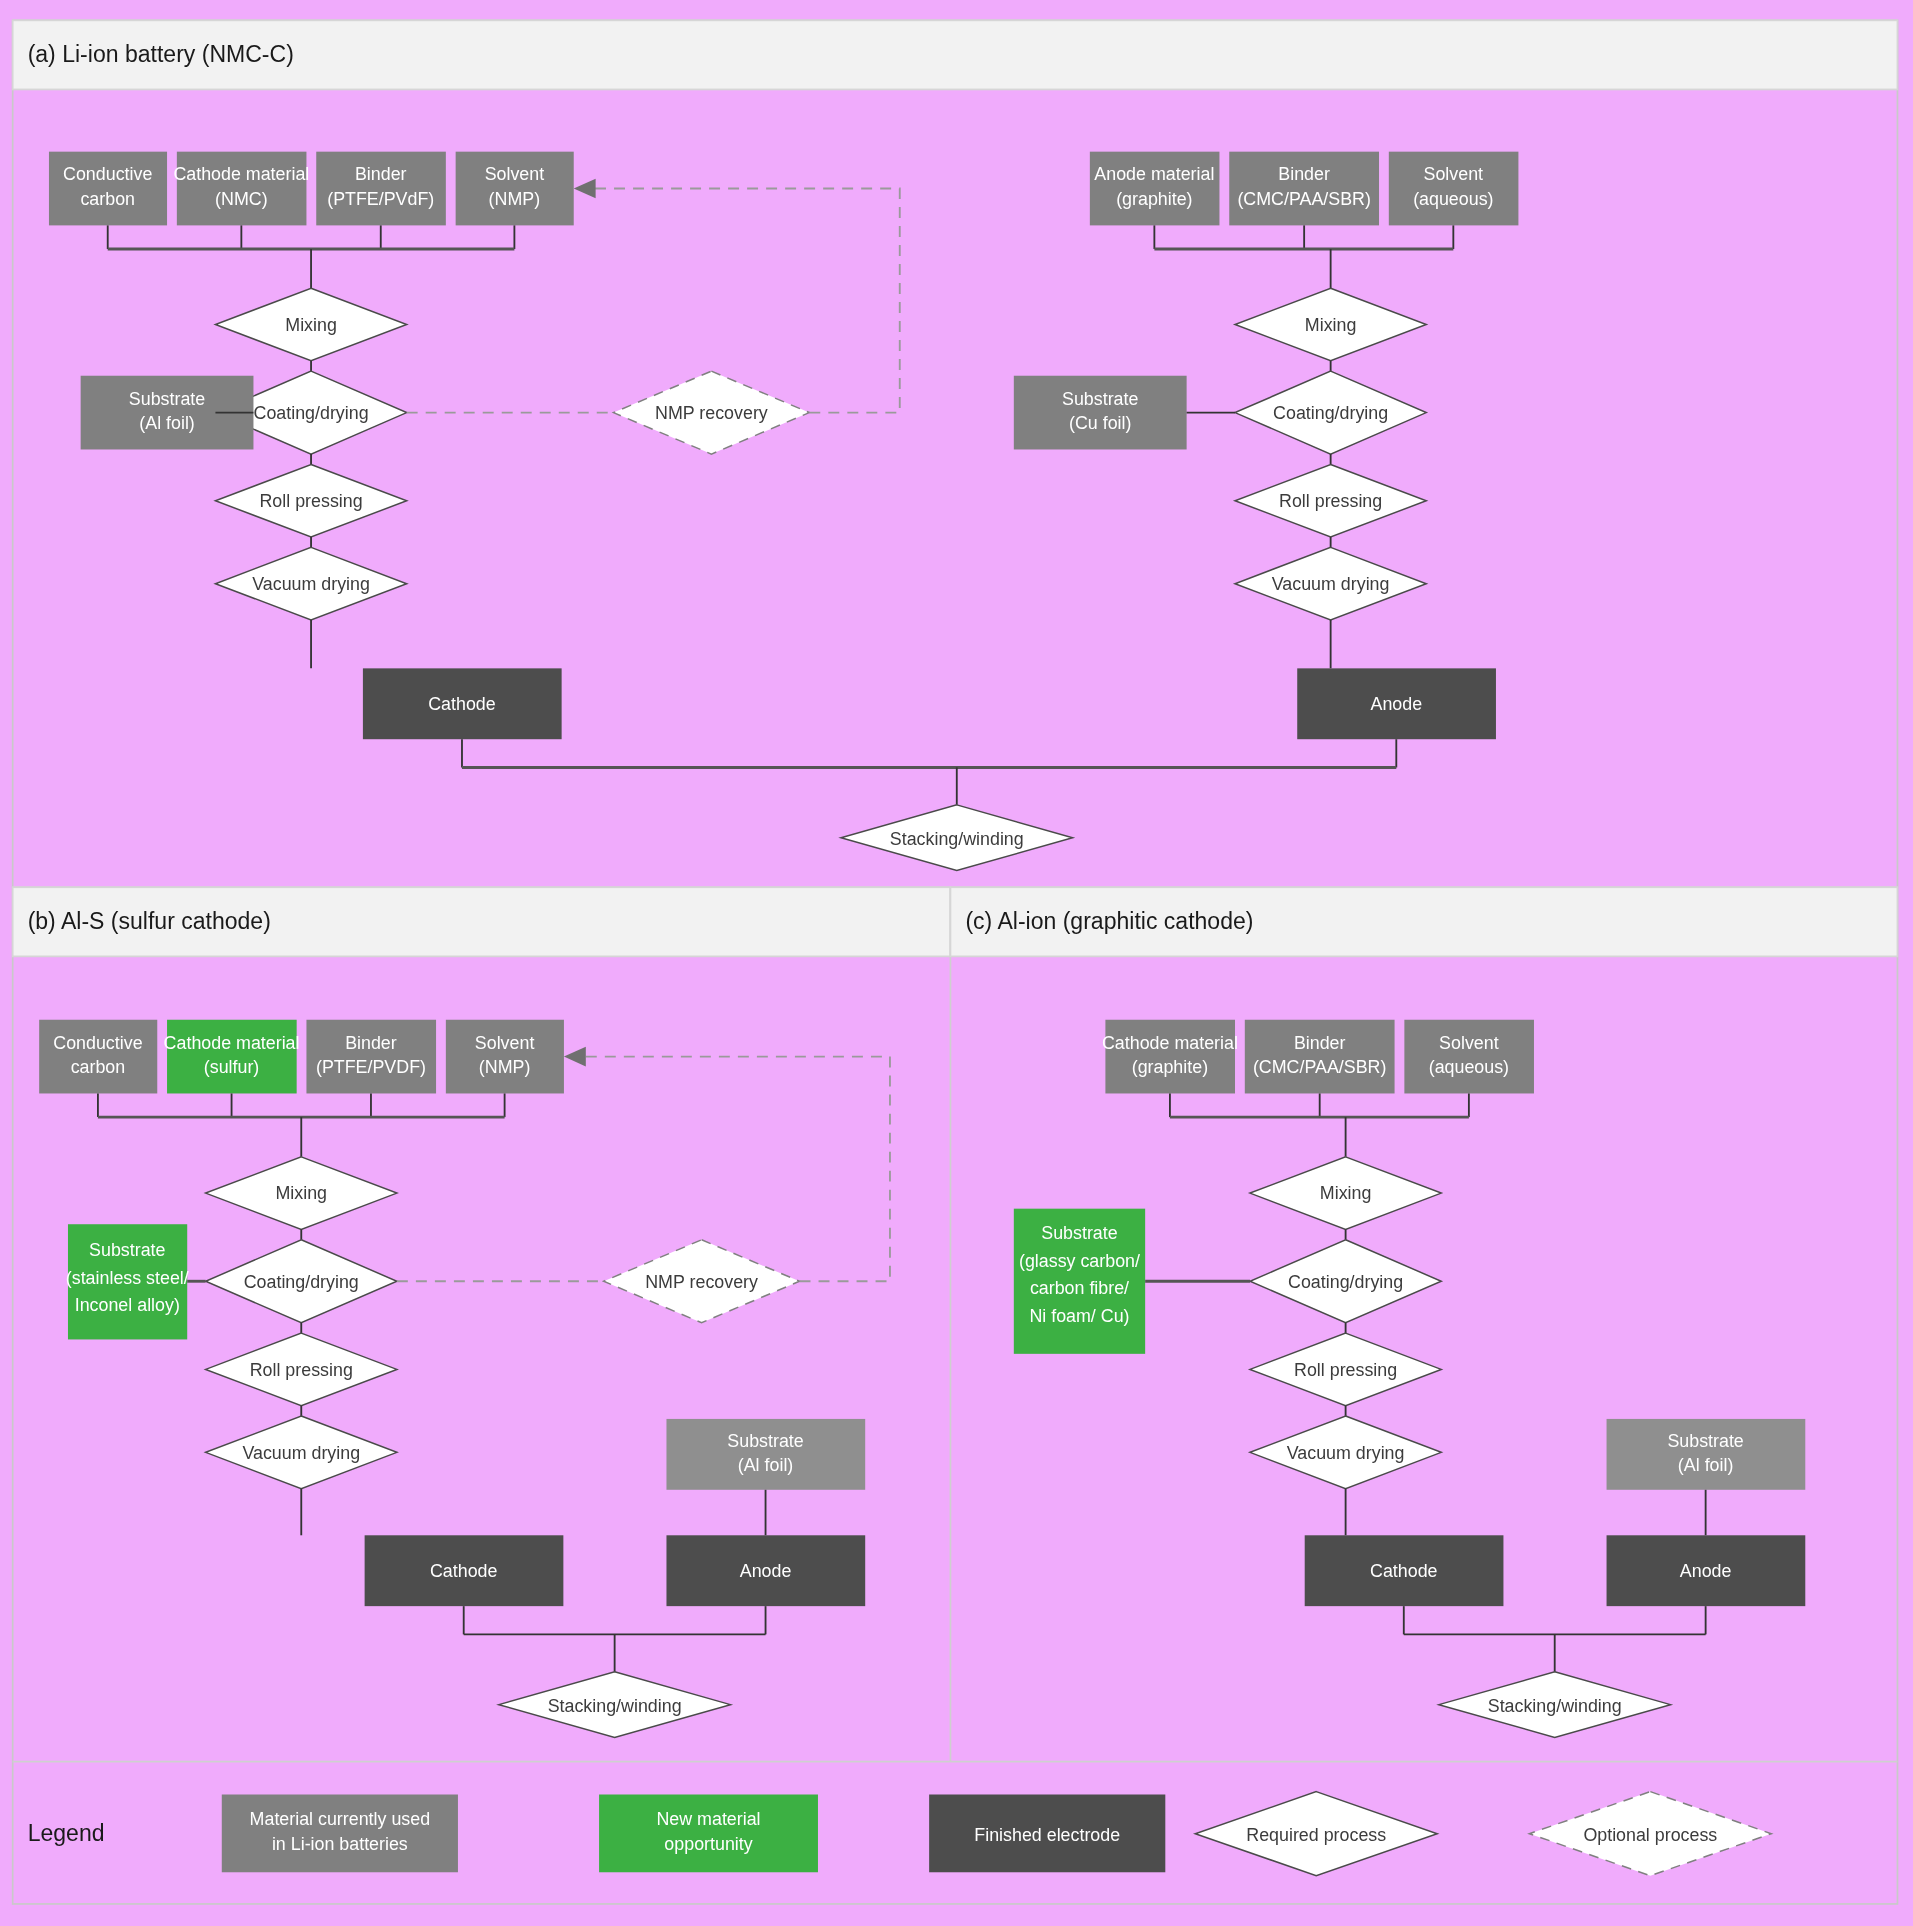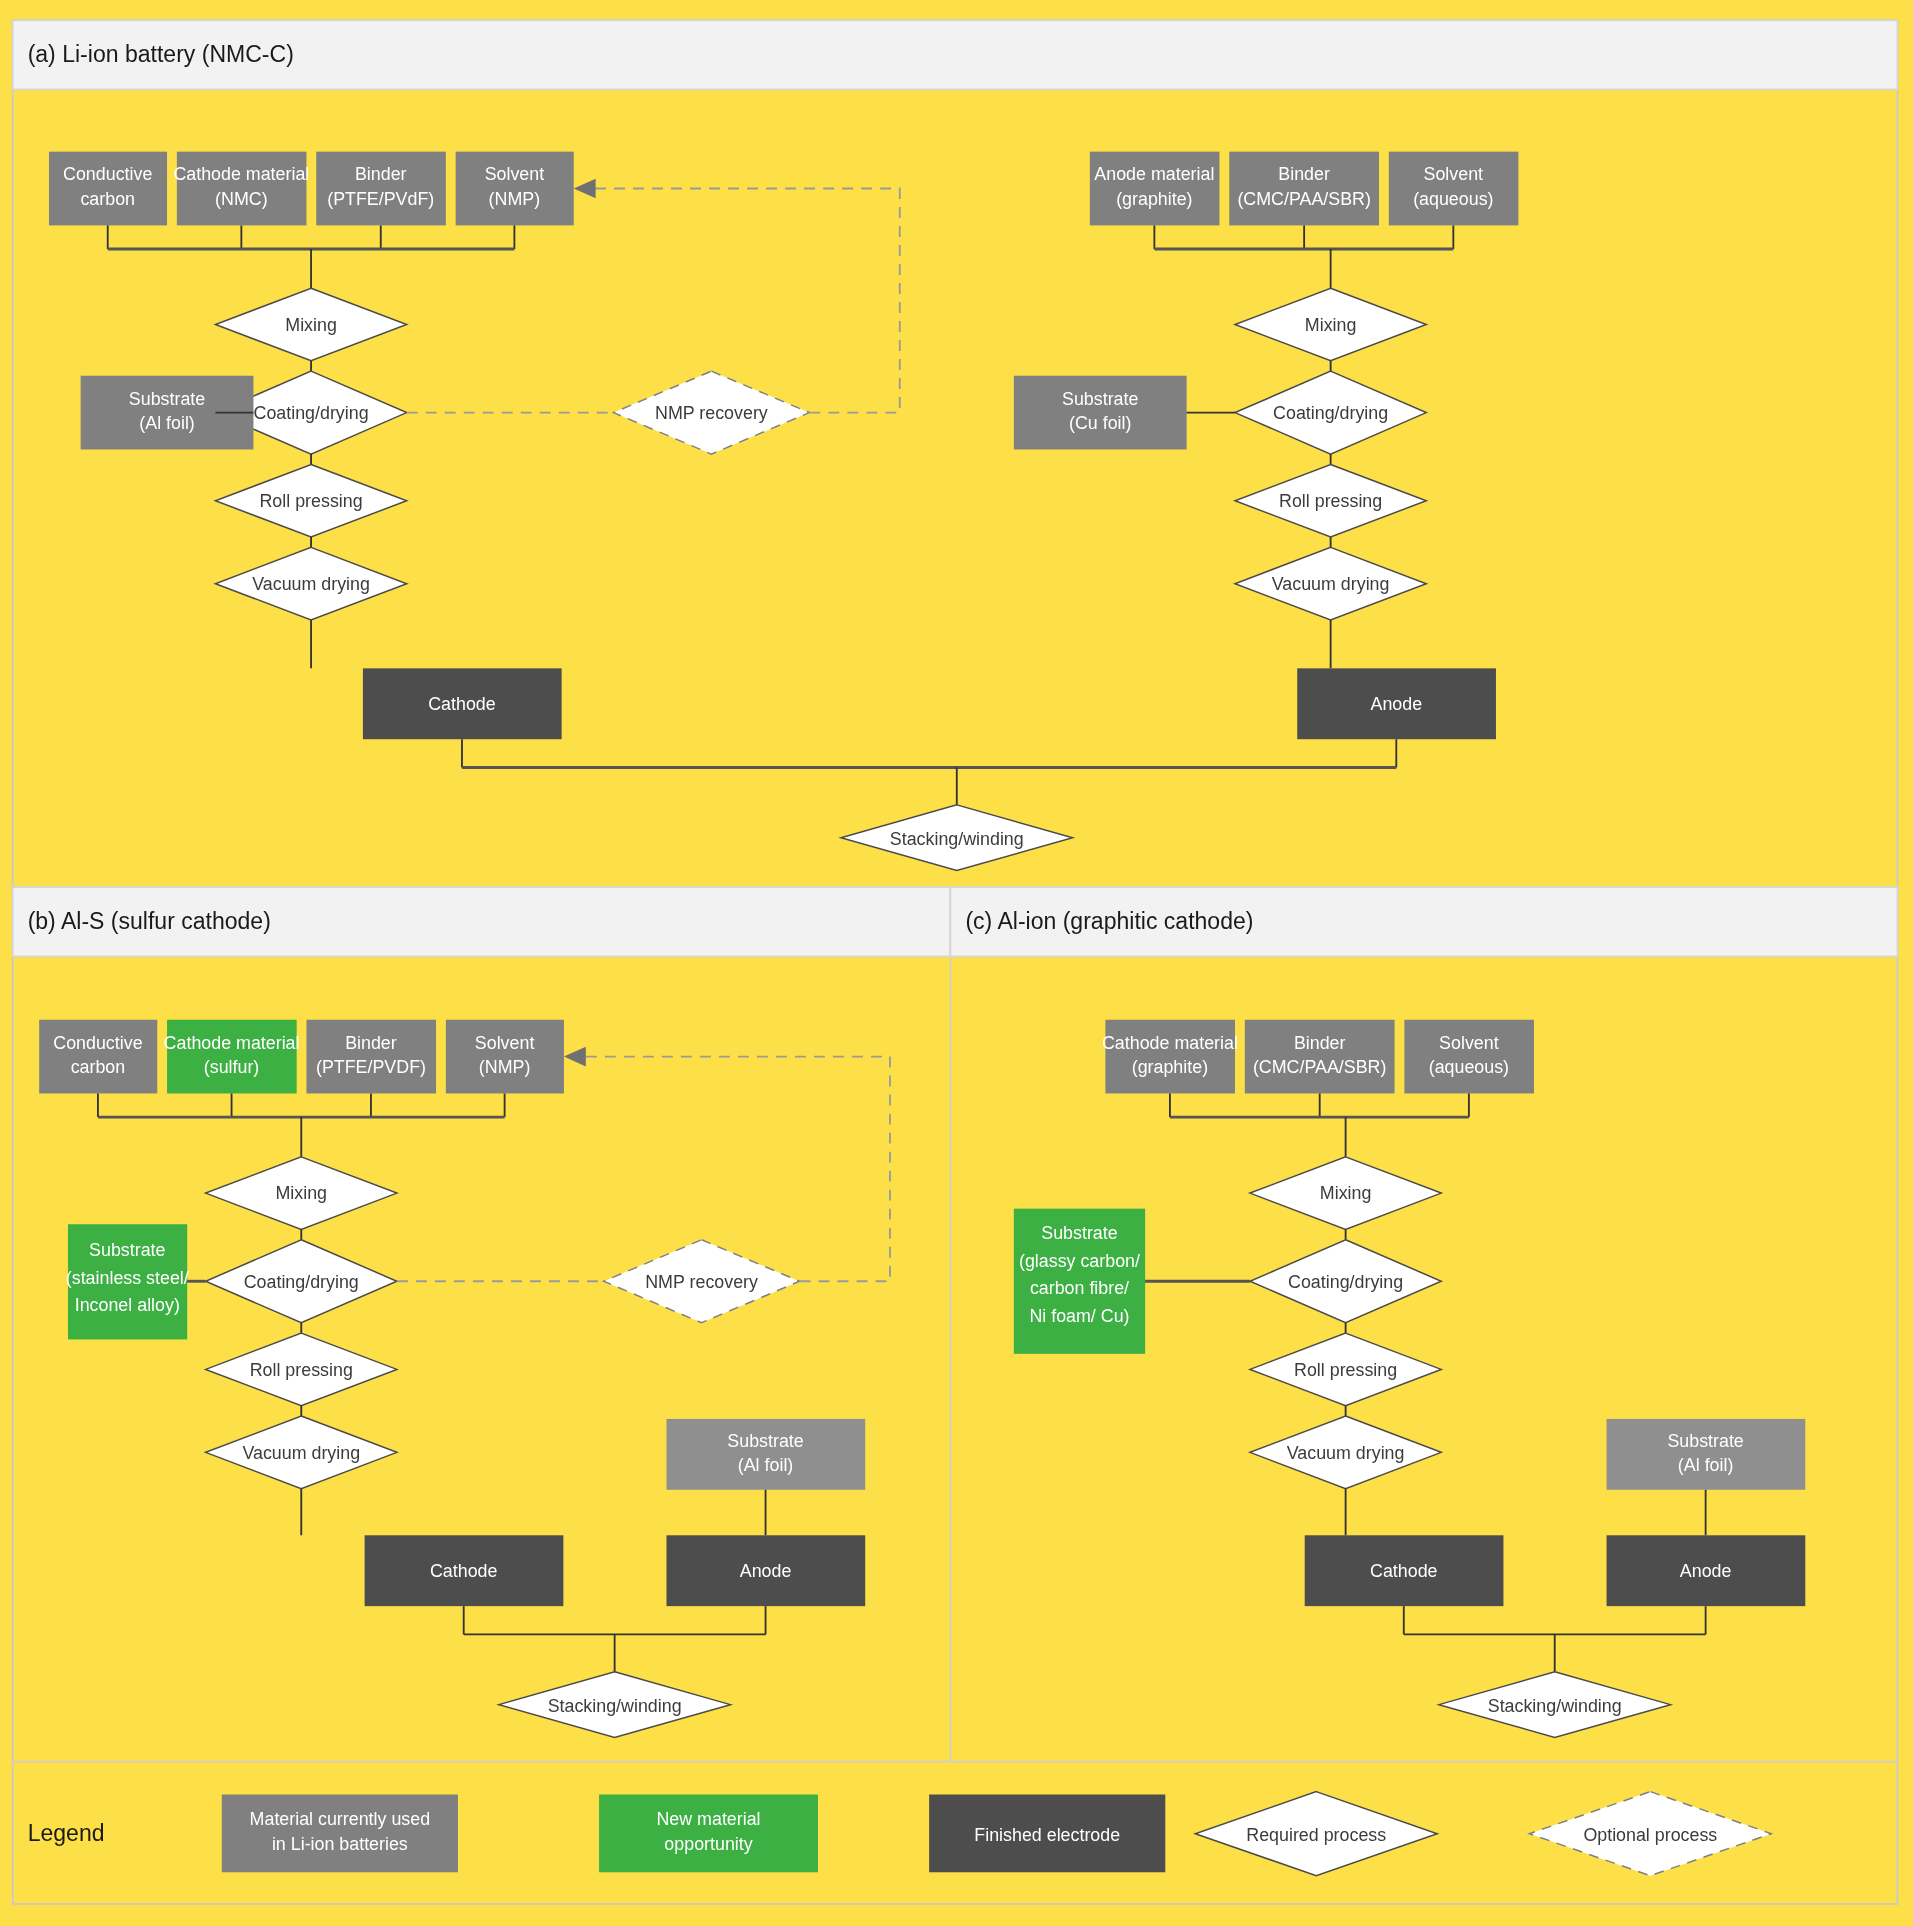--- a/index.html
+++ b/index.html
@@ -1,17 +1,17 @@
 <!DOCTYPE html>
 <html style="font-size:9.2px"><head>
 <meta charset="utf-8">
 <style>
   html,body{margin:0;padding:0;background:#ffffff;}
   body{font-family:"Liberation Sans", sans-serif;}
-  #root{position:relative;width:1913px;height:1926px;background:#fde047;}
+  #root{position:relative;width:1913px;height:1926px;background:#f0abfc;}
   svg{position:absolute;top:0;left:0;width:1913px;height:1926px;}
   .frame{fill:none;stroke:#c9c9c9;stroke-width:3;}
   .hdrband{fill:#f2f2f2;stroke:#d6d6d6;stroke-width:3;}
   .hdrtext{font-size:40px;fill:#1a1a1a;font-family:"Liberation Sans",sans-serif;}
   .legendlabel{font-size:40px;fill:#1a1a1a;font-family:"Liberation Sans",sans-serif;}
   .matbox{fill:#808080;}
   .matbox-light{fill:#8f8f8f;}
   .newbox{fill:#3cb043;}
   .elecbox{fill:#4d4d4d;}
   .boxtext{font-size:31px;fill:#ffffff;font-family:"Liberation Sans",sans-serif;text-anchor:middle;}

